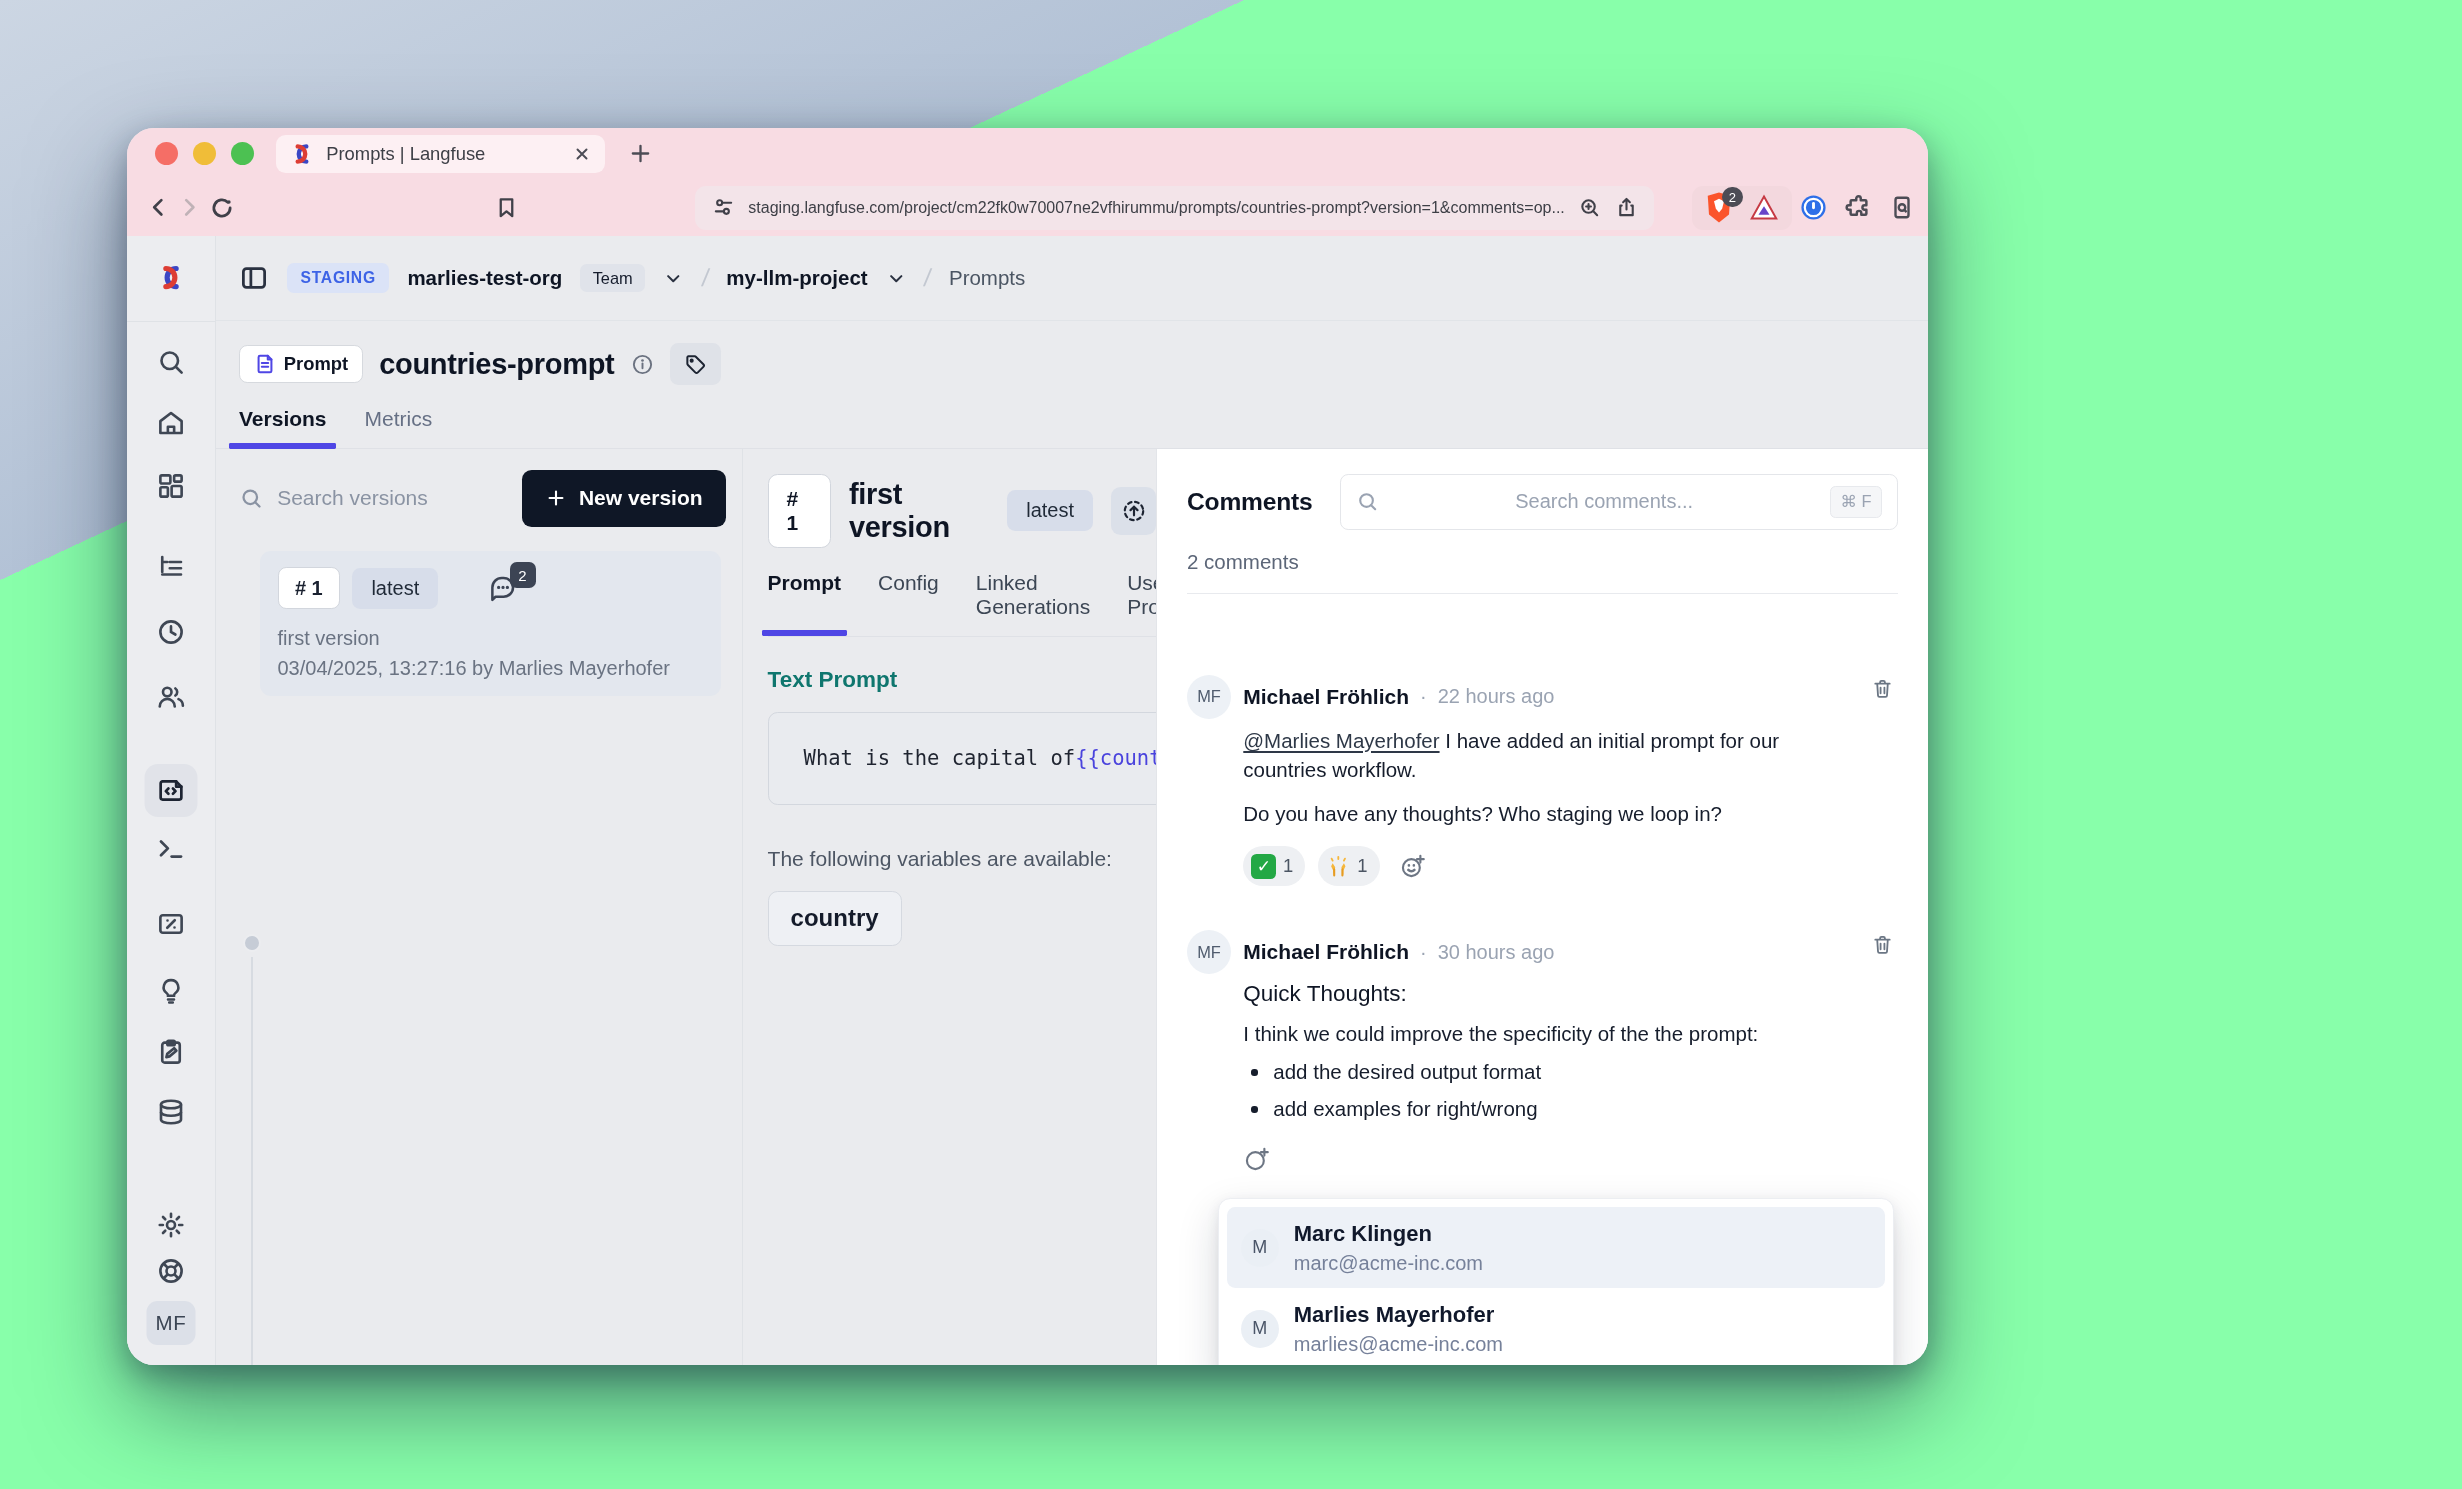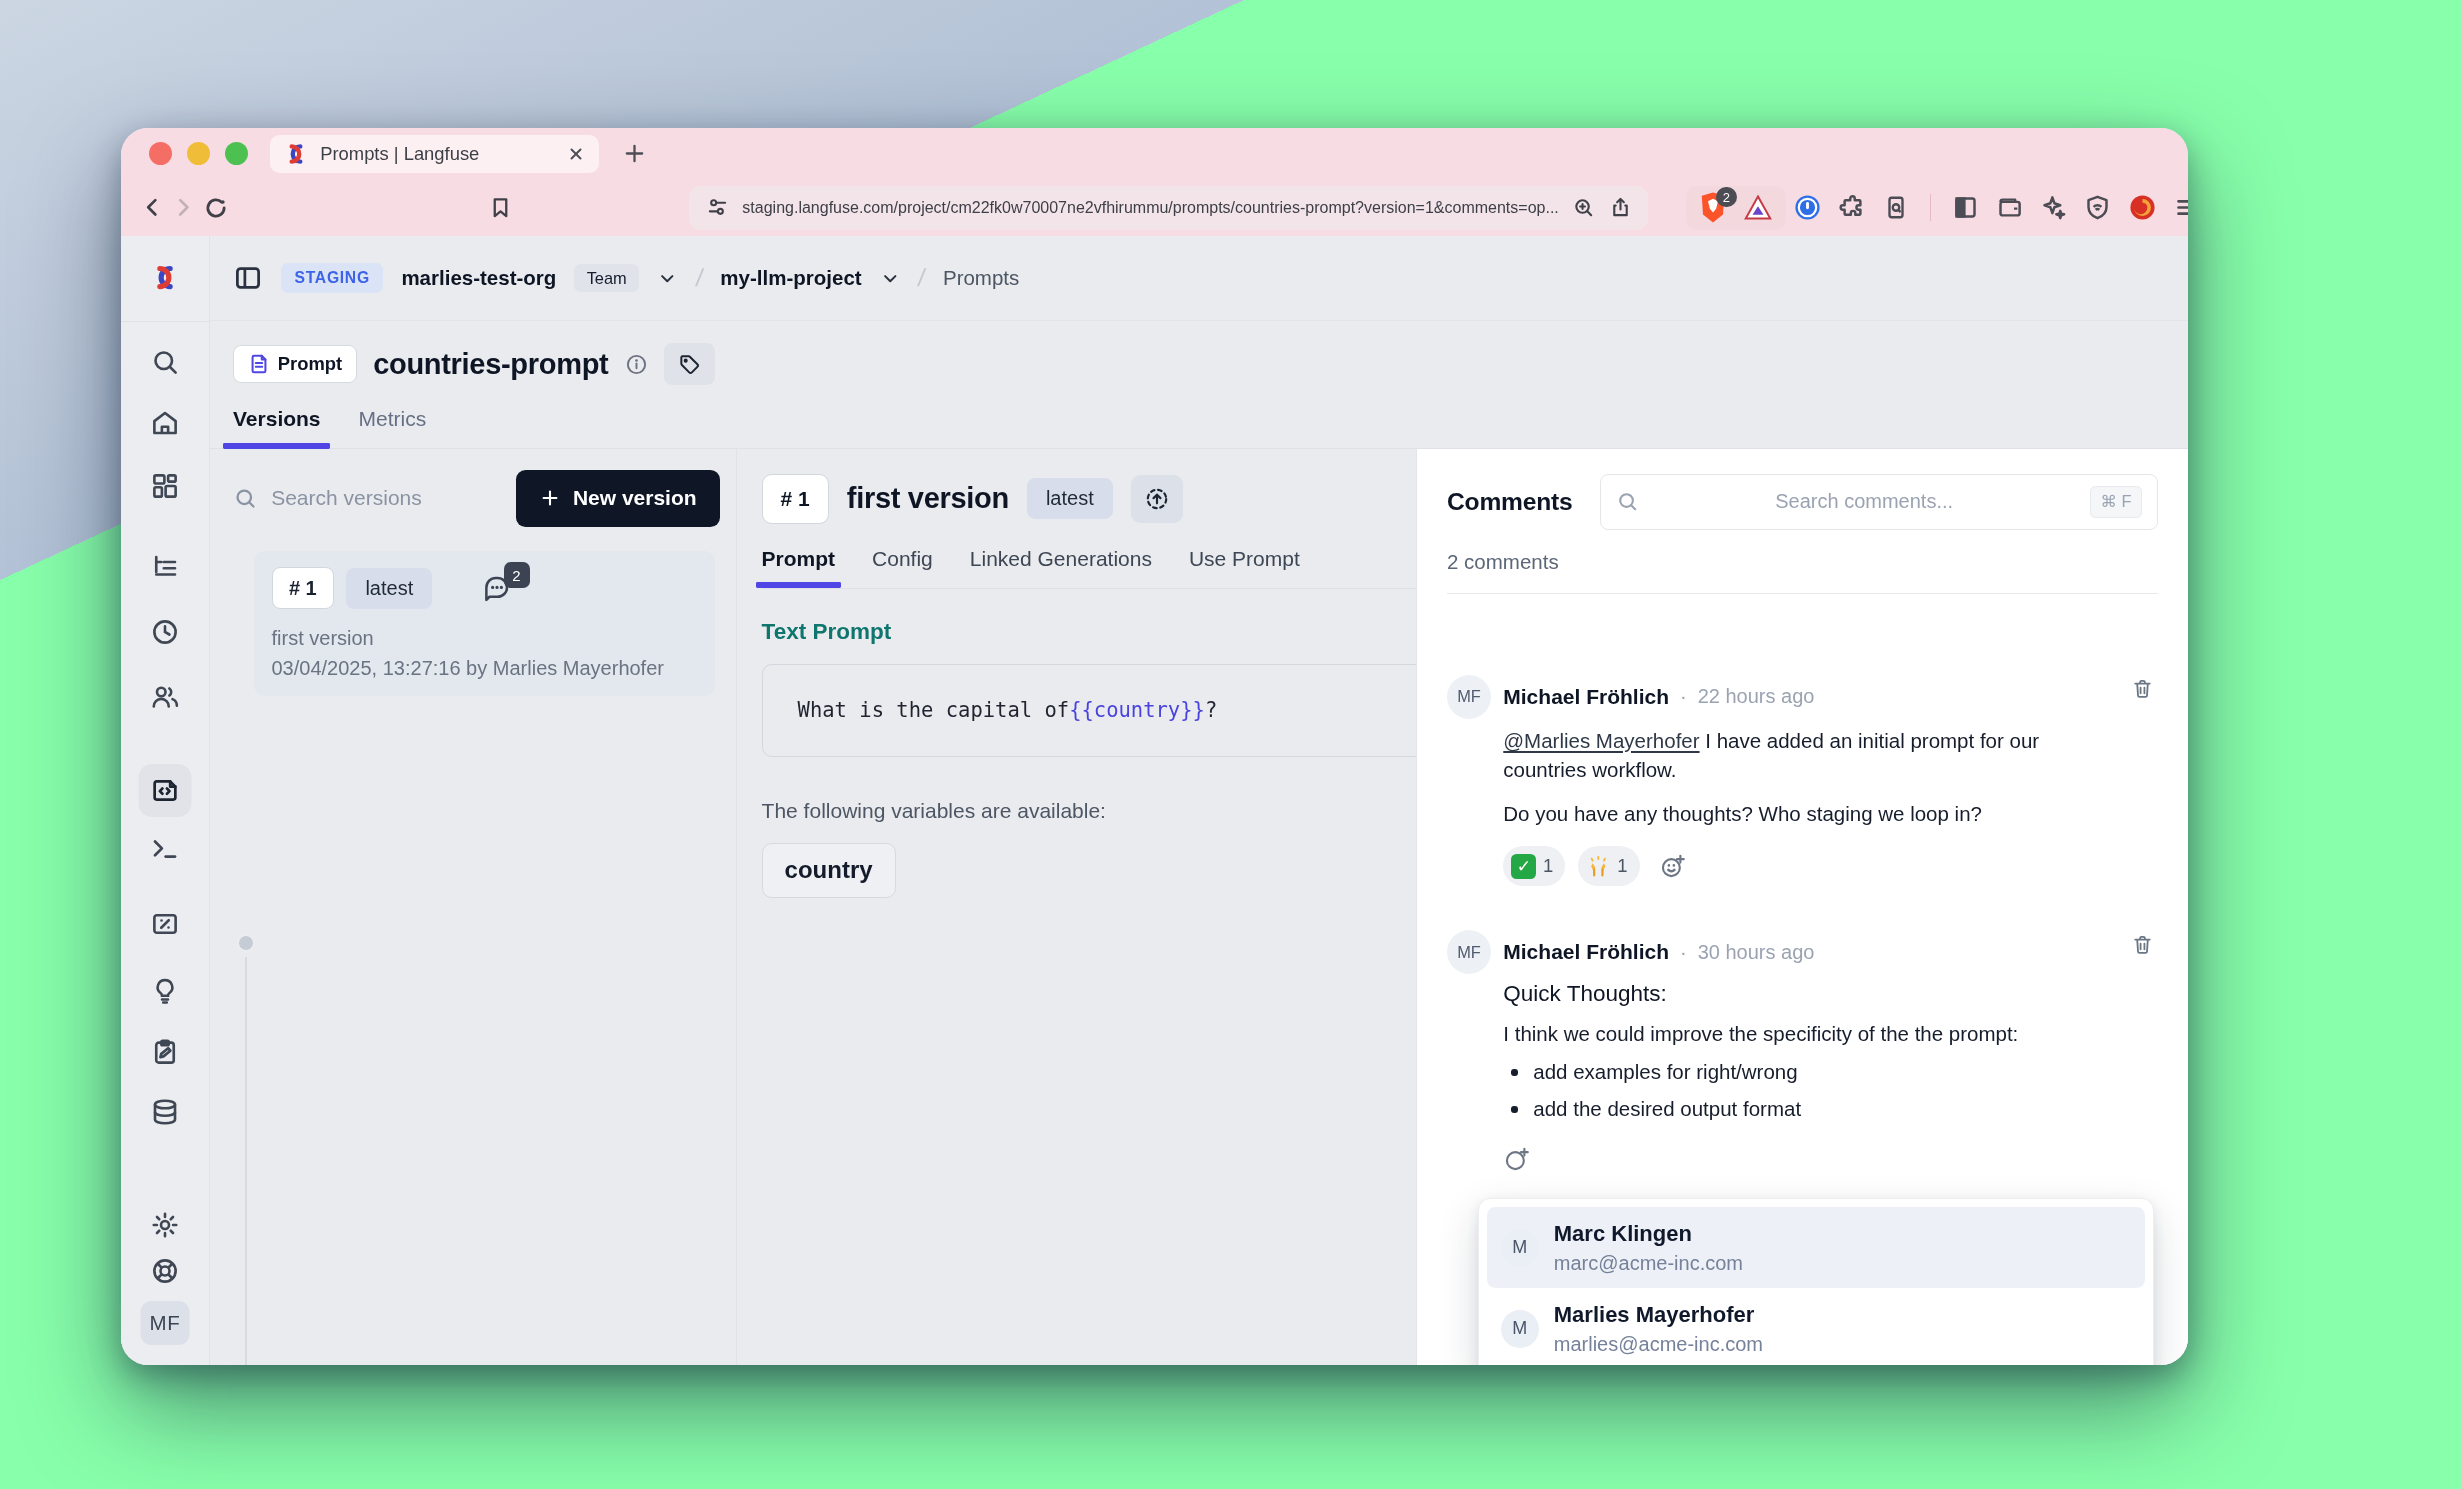--- a/index.html
+++ b/index.html
@@ -3,21 +3,21 @@
 <meta charset="utf-8">
 <style>
   * { margin:0; padding:0; box-sizing:border-box; }
   html,body { width:2462px; height:1489px; overflow:hidden; }
   body { font-family:"Liberation Sans","DejaVu Sans",sans-serif; color:#0e1524; }
 
   .desktop { position:relative; width:2462px; height:1489px;
     background:linear-gradient(155deg,#ccd6e3 0%,#b3c2d6 22%,#8fa 0),
                linear-gradient(155deg,#ccd6e3 0%,#aebfd4 25%,#7e98b8 58%,#5b7ea6 85%,#4d6f96 100%); }
 
-  .window { position:absolute; left:121px; top:128px; width:2067px; height:1237px;
+  .window { position:absolute; left:127px; top:128px; width:1801px; height:1237px;
     border-radius:27px; overflow:hidden; background:#eaebee;
     box-shadow:0 41px 96px rgba(14,32,56,.5), 0 11px 30px rgba(14,32,56,.35);
     display:flex; flex-direction:column; }
 
   
   .chrome { background:#f8dce3; flex:0 0 auto; }
   .tabbar { height:51px; display:flex; align-items:center; padding:0 18px; }
   .traffic { display:flex; gap:15px; margin-left:9.6px; }
   .traffic span { width:23px; height:23px; border-radius:50%; }
   .t-red{background:#f56e66;} .t-yellow{background:#f0bd38;} .t-green{background:#4cc152;}
@@ -612,22 +612,22 @@
                 <span class="c-time">30 hours ago</span>
               </div>
               <span class="c-trash">
                 <svg width="23" height="23" viewBox="0 0 24 24" fill="none" stroke="currentColor" stroke-width="1.9" stroke-linecap="round" stroke-linejoin="round">
                     <path d="M4.5 7h15M9.5 7V5.5a1.5 1.5 0 0 1 1.5-1.5h2a1.5 1.5 0 0 1 1.5 1.5V7M6.5 7l.8 12.3a1.5 1.5 0 0 0 1.5 1.4h6.4a1.5 1.5 0 0 0 1.5-1.4L17.5 7M10 11v6M14 11v6"></path>
                   </svg>
               </span>
               <div class="c-heading">Quick Thoughts:</div>
               <div class="c-text">I think we could improve the specificity of the the prompt:</div>
               <ul class="c-bullets">
+                <li>add the desired output format</li>
                 <li>add examples for right/wrong</li>
-                <li>add the desired output format</li>
               </ul>
               <span class="c2-smile">
                 <svg width="27" height="27" viewBox="0 0 24 24" fill="none" stroke="currentColor" stroke-width="1.9" stroke-linecap="round">
                     <circle cx="11" cy="13" r="7.5"></circle>
                     <path d="M19 2.5v6M16 5.5h6"></path>
                   </svg>
               </span>
             </div>
 
             <div class="mention-dd">

